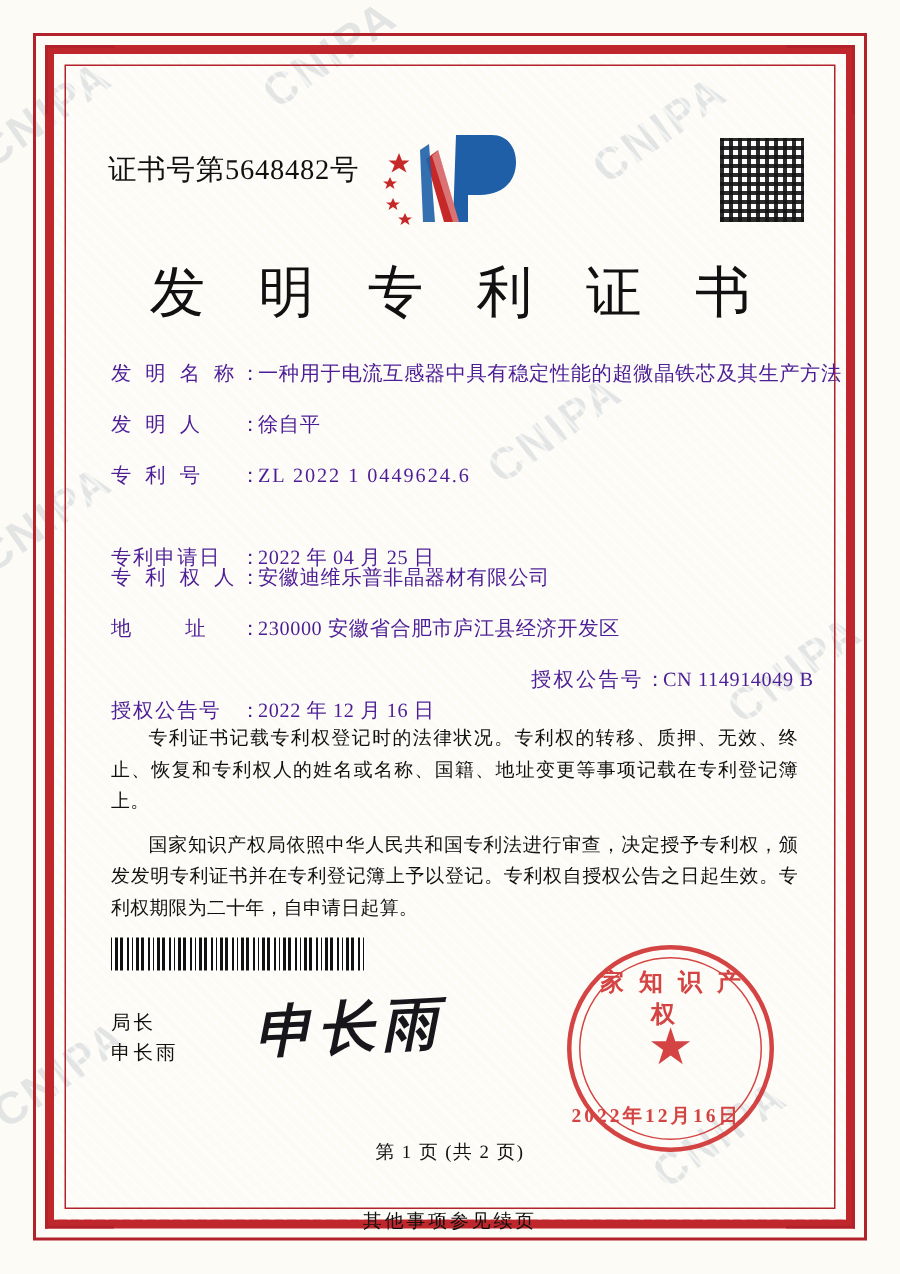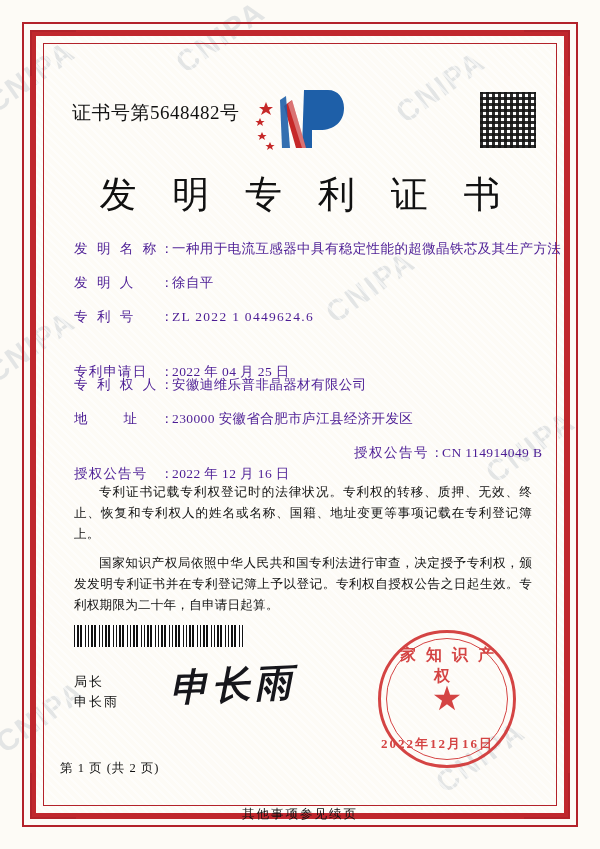--- a/index.html
+++ b/index.html
@@ -280,21 +280,21 @@
     font-size: 13px;
     letter-spacing: 2px;
     font-weight: bold;
   }
 
   .page-num {
     position: absolute;
     left: 0;
     right: 0;
     top: 700px;
-    text-align: left;
+    text-align: center;
     font-size: 12.5px;
     color: #111;
     letter-spacing: 1px;
   }
 
   .footer-note {
     position: absolute;
     left: 0;
     right: 0;
     top: 806px;

